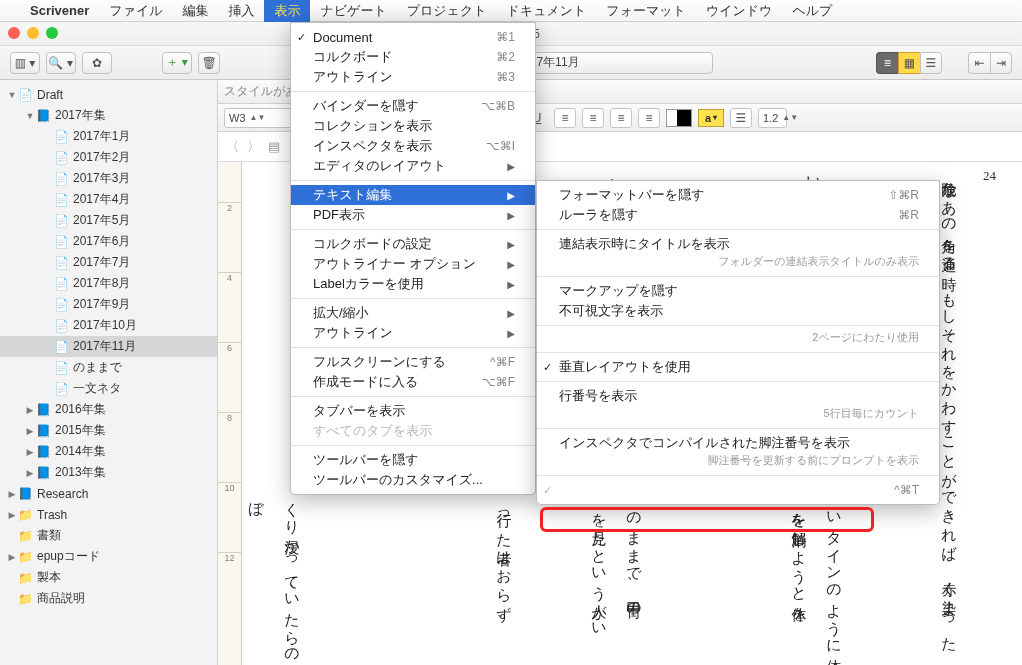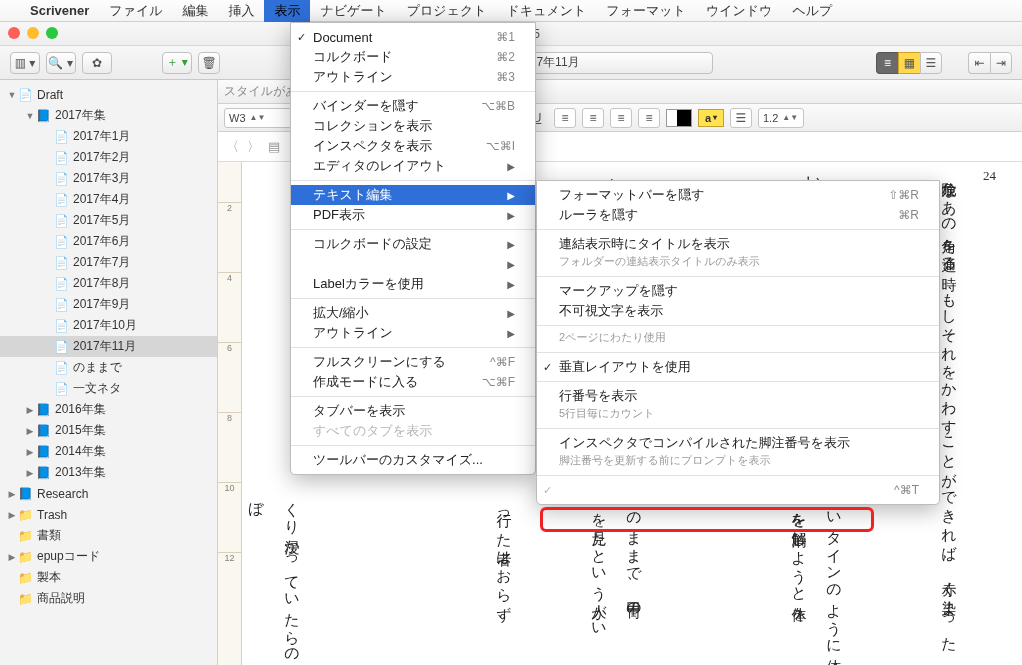--- a/index.html
+++ b/index.html
@@ -1,20 +1,20 @@
 <!DOCTYPE html>
 <html><head>
 <meta charset="utf-8">
 <style>
 * { margin:0; padding:0; box-sizing:border-box; font-family:-apple-system,"Hiragino Sans","Helvetica Neue",sans-serif; }
 body { background:#fff; width:1022px; height:665px; overflow:hidden; font-size:13px; color:#333; }
 .menubar { height:22px; background:linear-gradient(#fdfdfd,#f4f4f4); border-bottom:1px solid #d0d0d0; display:flex; align-items:center; padding-left:10px; gap:0; }
 .menubar .apple { font-size:15px; margin-right:10px; }
 .menubar .mitem { padding:2px 10px; height:22px; display:flex; align-items:center; }
-.menubar .mitem.active { background:#2f6fd8; color:#000000; }
+.menubar .mitem.active { background:#2f6fd8; color:#fde047; }
 .menubar .appname { font-weight:600; }
 .titlebar { height:24px; background:linear-gradient(#f7f7f7,#efeeee); border-bottom:1px solid #d7d7d7; display:flex; align-items:center; justify-content:center; position:relative; }
 .traffic { position:absolute; left:8px; top:5px; display:flex; gap:7px; }
 .traffic span { width:12px; height:12px; border-radius:50%; display:block; }
 .tr-red{background:#ff5f57;} .tr-yel{background:#ffbd2e;} .tr-grn{background:#28c940;}
 .title { font-size:12px; color:#555; display:flex; align-items:center; gap:4px; }
 .toolbar { height:34px; background:linear-gradient(#f7f7f7,#ececec); border-bottom:1px solid #c8c8c8; display:flex; align-items:center; padding:0 10px; gap:6px; }
 .tbtn { height:22px; min-width:30px; background:linear-gradient(#fefefe,#ececec); border:1px solid #c1c1c1; border-radius:4px; display:flex; align-items:center; justify-content:center; font-size:12px; color:#555;}
 .tbtn.sm{min-width:22px;}
 .seg { display:flex; }
@@ -52,21 +52,21 @@
 .menu1 { left:290px; top:22px; width:246px; }
 .menu2 { left:536px; top:180px; width:404px; }
 .mrow { height:20px; display:flex; align-items:center; padding:0 20px 0 22px; font-size:13px; color:#222; position:relative;}
 .mrow.disabled{color:#b6b6b6;}
 .mrow.hl{background:#2f6fd8;color:#fff;}
 .mrow .chk{position:absolute;left:6px;font-size:11px;}
 .mrow .sc{margin-left:auto;color:#888;font-size:12px;}
 .mrow .sub{margin-left:auto;font-size:10px;color:#666;}
 .mrow.hl .sub{color:#fff;}
 .msep{height:1px;background:#e1e1e1;margin:4px 0;}
-.subtext{font-size:11px;color:#9a9a9a;padding:0 20px 3px 22px;}
+.subtext{font-size:11px;color:#9a9a9a;padding:0 20px 3px 22px;text-align:right;}
 .redbox{position:absolute;border:3px solid #e22;border-radius:6px;}
 </style>
 </head>
 <body>
 
 <div class="menubar">
   <span class="apple"></span>
   <span class="mitem appname">Scrivener</span>
   <span class="mitem">ファイル</span>
   <span class="mitem">編集</span>
@@ -269,21 +269,21 @@
         </div>
       <div class="fbtn box">≡</div>
       <div class="fbtn box">≡</div>
       <div class="fbtn box">≡</div>
       <div class="fbtn box">≡</div>
       <div class="colorswatch">
           <span class="half"></span>
         </div>
       <div class="hlswatch">a<span style="font-size:8px;margin-left:2px">▾</span></div>
       <div class="fbtn box">☰</div>
-      <div class="sel-box" style="width:46px">
+      <div class="sel-box" style="width:29px">
           <span>1.2</span>
           <span class="arr">▲▼</span>
         </div>
     </div>
     <div class="navrow">
       <span>〈</span>
       <span>〉</span>
       <span>▤</span>
     </div>
     <div class="paper">
@@ -350,20 +350,21 @@
     <div class="mrow">
       <span>PDF表示</span>
       <span class="sub">▶</span>
     </div>
     <div class="msep"></div>
     <div class="mrow">
       <span>コルクボードの設定</span>
       <span class="sub">▶</span>
     </div>
     <div class="mrow">
+      <span>アウトライナー オプション</span>
       <span class="sub">▶</span>
     </div>
     <div class="mrow">
       <span>Labelカラーを使用</span>
       <span class="sub">▶</span>
     </div>
     <div class="msep"></div>
     <div class="mrow">
       <span>拡大/縮小</span>
       <span class="sub">▶</span>
@@ -382,20 +383,23 @@
       <span class="sc">⌥⌘F</span>
     </div>
     <div class="msep"></div>
     <div class="mrow">
       <span>タブバーを表示</span>
     </div>
     <div class="mrow disabled">
       <span>すべてのタブを表示</span>
     </div>
     <div class="msep"></div>
+    <div class="mrow">
+      <span>ツールバーを隠す</span>
+    </div>
     <div class="mrow">
       <span>ツールバーのカスタマイズ...</span>
     </div>
   </div>
 
 <div class="menu menu2" id="menu2">
     <div class="mrow">
       <span>フォーマットバーを隠す</span>
       <span class="sc">⇧⌘R</span>
     </div>

